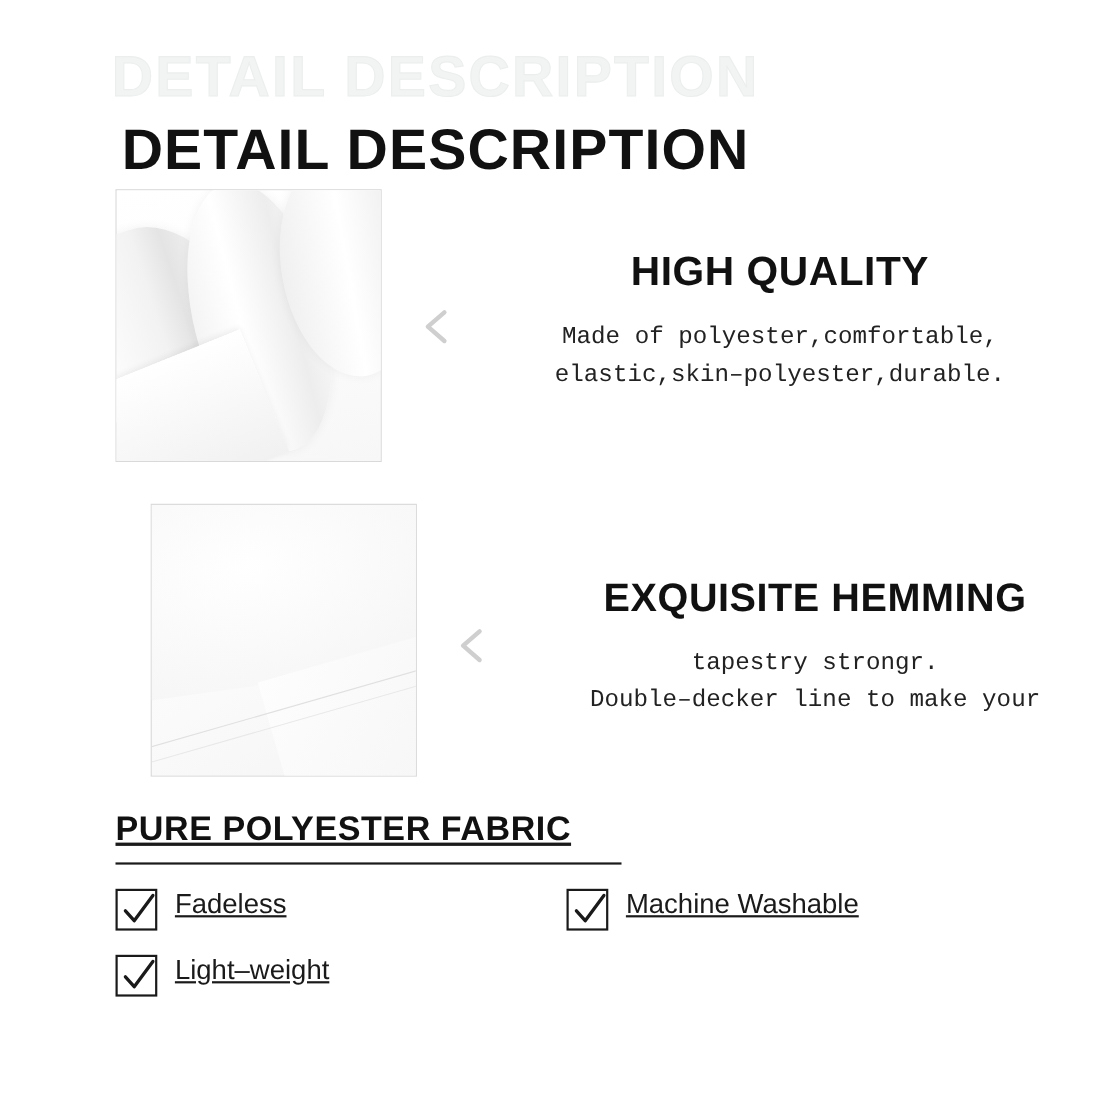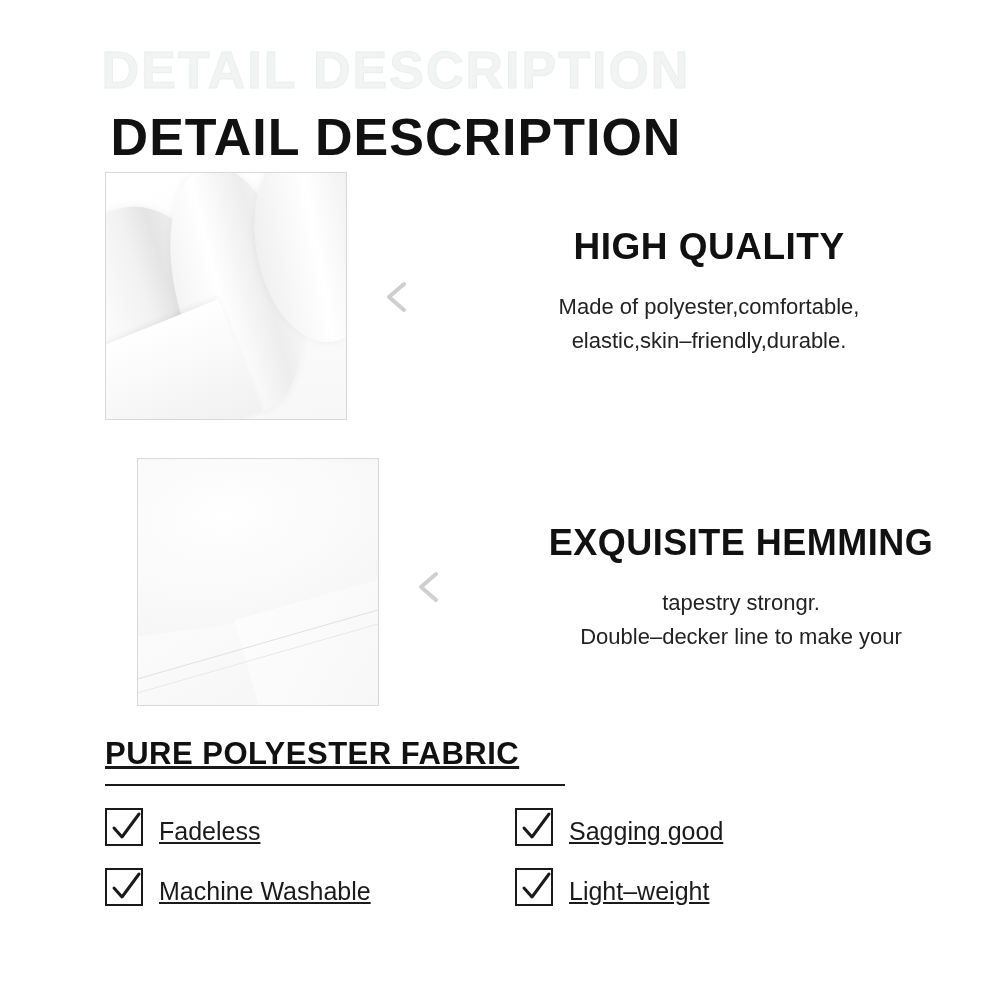--- a/index.html
+++ b/index.html
@@ -168,21 +168,21 @@
   }
   #feature-row-1 .feature-title { margin-top: 54px; }
   #feature-row-2 .feature-title { margin-top: 64px; font-size: 36px; }
 
   .feature-desc {
     margin-top: 22px;
     font-size: 22px;
     line-height: 1.55;
     color: #222222;
   }
-  .feature-desc .line { display: block; }
+  .feature-desc .line { display: block; font-family: Liberation Mono, monospace; }
 
   
   .bottom {
     position: absolute;
     left: 105px;
     top: 736px;
     width: 790px;
     text-decoration: underline;
   }
   .bottom-title {
@@ -199,21 +199,21 @@
     background: #1a1a1a;
     margin-bottom: 22px;
   }
   .check-grid {
     display: grid;
     grid-template-columns: 410px 380px;
     grid-row-gap: 22px;
   }
   .check-item {
     display: flex;
-    align-items: flex-end;
+    align-items: flex-start;
   }
   .checkbox {
     width: 38px;
     height: 38px;
     border: 2px solid #1a1a1a;
     box-sizing: border-box;
     flex: none;
     position: relative;
   }
   .checkbox svg {
@@ -251,21 +251,21 @@
     <span class="arrow">
       <svg width="34" height="34" viewBox="0 0 34 34" aria-hidden="true">
         <polyline points="23,4 8,17 23,30" fill="none" stroke="#cfcfcf" stroke-width="4" stroke-linecap="round" stroke-linejoin="round"></polyline>
       </svg>
     </span>
 
     <div class="feature-text">
       <h2 class="feature-title">HIGH QUALITY</h2>
       <div class="feature-desc">
         <span class="line">Made of polyester,comfortable,</span>
-        <span class="line">elastic,skin–friendly,durable.</span>
+        <span class="line">elastic,skin–polyester,durable.</span>
       </div>
     </div>
   </div>
 
   <div class="feature-row" id="feature-row-2">
     <div class="photo">
       <div class="fabric-b">
         <div class="sheen"></div>
         <div class="corner"></div>
         <div class="hem-line l1"></div>
@@ -295,28 +295,20 @@
     <div class="check-grid">
       <div class="check-item">
         <span class="checkbox">
           <svg width="32" height="34" viewBox="0 0 32 34" aria-hidden="true">
             <polyline points="4,17 12,26 29,3" fill="none" stroke="#1a1a1a" stroke-width="3" stroke-linecap="round" stroke-linejoin="round"></polyline>
           </svg>
         </span>
         <span class="check-label">Fadeless</span>
       </div>
 
-      <div class="check-item">
-        <span class="checkbox">
-          <svg width="32" height="34" viewBox="0 0 32 34" aria-hidden="true">
-            <polyline points="4,17 12,26 29,3" fill="none" stroke="#1a1a1a" stroke-width="3" stroke-linecap="round" stroke-linejoin="round"></polyline>
-          </svg>
-        </span>
-        <span class="check-label">Sagging good</span>
-      </div>
 
       <div class="check-item">
         <span class="checkbox">
           <svg width="32" height="34" viewBox="0 0 32 34" aria-hidden="true">
             <polyline points="4,17 12,26 29,3" fill="none" stroke="#1a1a1a" stroke-width="3" stroke-linecap="round" stroke-linejoin="round"></polyline>
           </svg>
         </span>
         <span class="check-label">Machine Washable</span>
       </div>
 

